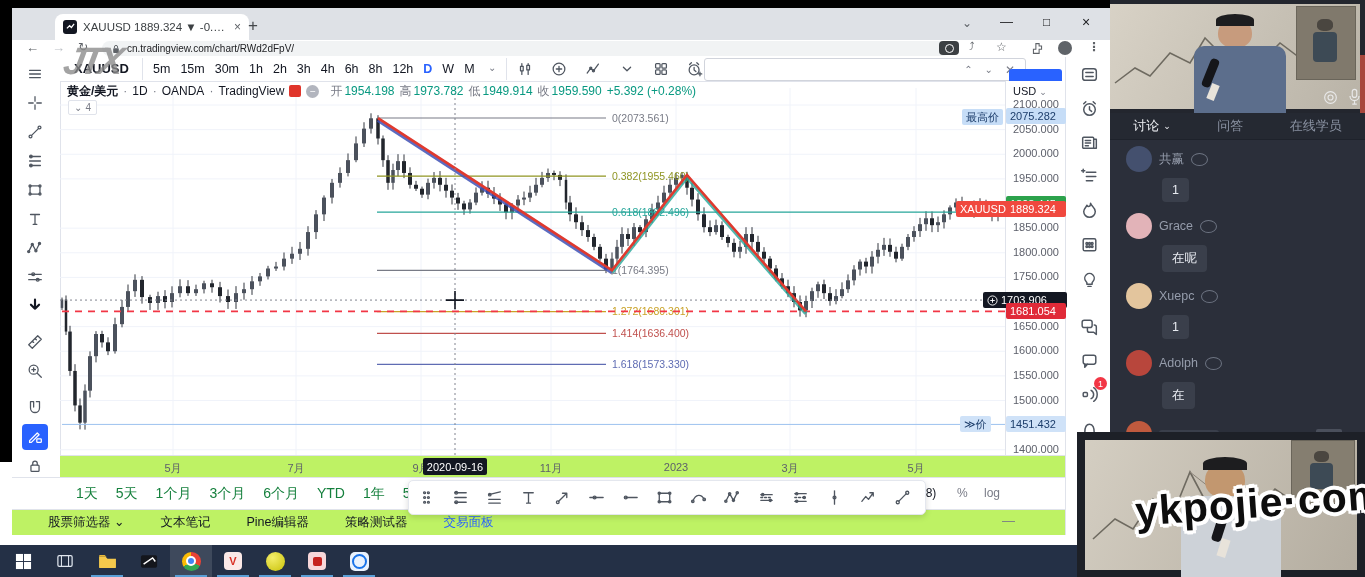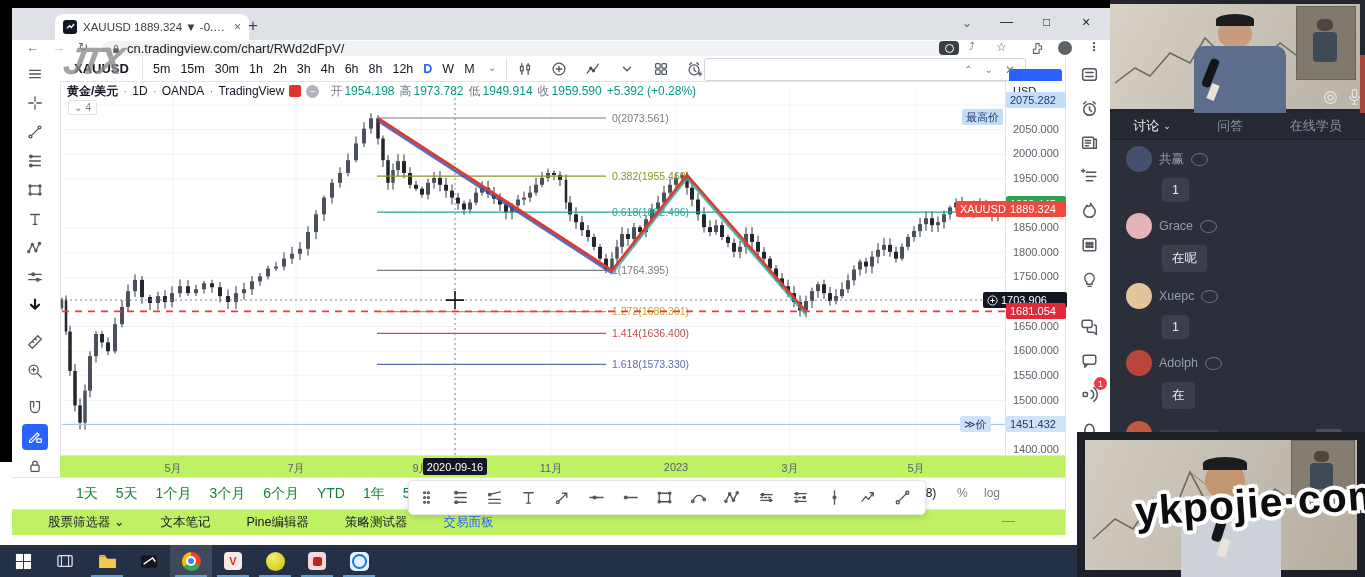--- a/index.html
+++ b/index.html
@@ -60,21 +60,21 @@
   </div>
   <div class="abs" style="left:12px;top:40px;width:1098px;height:17px;background:#fff;">
     <span class="abs" style="left:14px;top:0px;font-size:13px;color:#5f6368;">←</span>
     <span class="abs" style="left:40px;top:0px;font-size:13px;color:#bdc1c6;">→</span>
     <span class="abs" style="left:66px;top:0px;font-size:12px;color:#5f6368;">↻</span>
     <div class="abs" style="left:90px;top:1px;width:828px;height:15px;background:#f1f3f4;border-radius:8px;display:flex;align-items:center;padding:0 10px;gap:7px;">
       <svg width="8" height="10" viewBox="0 0 10 12">
           <rect x="1.5" y="5" width="7" height="6" rx="1" fill="#5f6368"></rect>
           <path d="M3 5V3.5a2 2 0 0 1 4 0V5" stroke="#5f6368" stroke-width="1.2" fill="none"></path>
         </svg>
-      <span style="font-size:13px;color:#202124;">cn.tradingview.com/chart/RWd2dFpV/</span>
+      <span style="font-size:10px;color:#202124;">cn.tradingview.com/chart/RWd2dFpV/</span>
     </div>
     <div class="abs" style="left:927px;top:1px;width:20px;height:14px;background:#3c4043;border-radius:4px;display:flex;align-items:center;justify-content:center;">
       <div style="width:7px;height:7px;border:1.2px solid #fff;border-radius:50%;"></div>
     </div>
     <span class="abs" style="left:957px;top:0;font-size:11px;color:#5f6368;">⤴</span>
     <span class="abs" style="left:984px;top:0;font-size:12px;color:#5f6368;">☆</span>
     <svg class="abs" style="left:1019px;top:2px;" width="13" height="13" viewBox="0 0 16 16">
         <path d="M6 2h4v3h3v4h-3v5H3V9h3z" fill="none" stroke="#5f6368" stroke-width="1.3"></path>
       </svg>
     <div class="abs" style="left:1046px;top:1px;width:14px;height:14px;border-radius:50%;background:#5f6368;"></div>
@@ -628,21 +628,21 @@
         <span class="tick" style="top: 263.25px;">1600.000</span>
         <span class="tick" style="top: 287.875px;">1550.000</span>
         <span class="tick" style="top: 312.5px;">1500.000</span>
         <span class="tick" style="top: 361.75px;">1400.000</span>
       </div>
   </div>
 
   <div id="lbl-high-tag" class="ptag" style="left: 962px; z-index: 5; top: 109.174px; background: rgb(198, 221, 247); color: rgb(28, 61, 107);">
       <span>最高价</span>
     </div>
-  <div id="lbl-high" class="ptag" style="left: 1006px; width: 52px; z-index: 5; top: 92px; background: rgb(198, 221, 247); color: rgb(28, 61, 107);">
+  <div id="lbl-high" class="ptag" style="left: 1006px; width: 52px; z-index: 5; top: 108px; background: rgb(198, 221, 247); color: rgb(28, 61, 107);">
       <span>2075.282</span>
     </div>
   <div id="lbl-green" class="ptag" style="left: 1006px; width: 52px; z-index: 5; top: 196.266px; background: rgb(44, 162, 76); color: rgb(255, 255, 255);">
       <span>1898.445</span>
     </div>
   <div id="lbl-cur-tag" class="ptag" style="left: 956px; z-index: 5; top: 200.758px; background: rgb(240, 72, 62); color: rgb(255, 255, 255);">
       <span>XAUUSD</span>
     </div>
   <div id="lbl-cur" class="ptag" style="left: 1006px; width: 52px; z-index: 5; top: 200.758px; background: rgb(240, 72, 62); color: rgb(255, 255, 255);">
       <span>1889.324</span>

